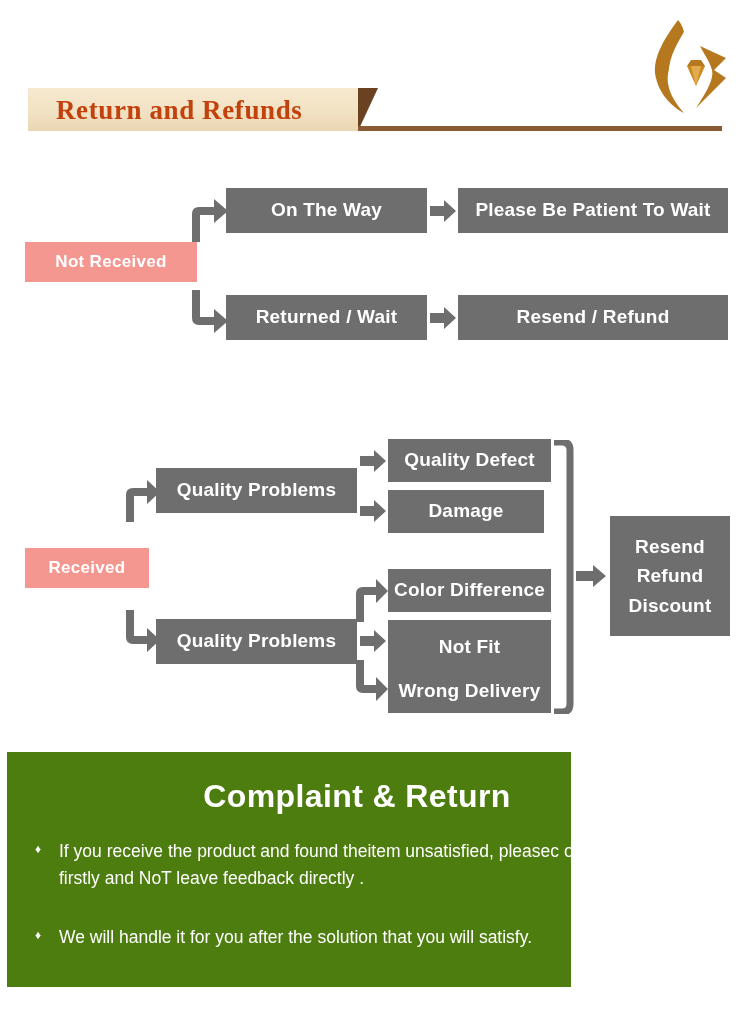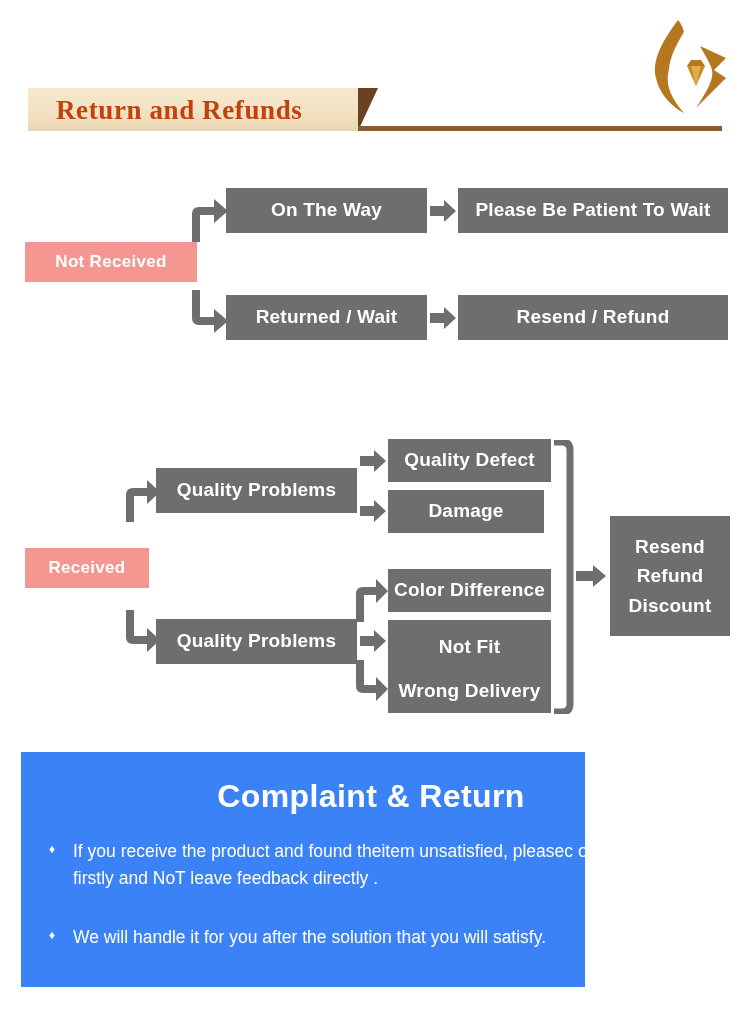--- a/index.html
+++ b/index.html
@@ -98,25 +98,25 @@
     font-size: 17px;
     letter-spacing: .3px;
     box-sizing: border-box;
   }
 
   .arrow-svg { position: absolute; }
 
   
   #complaint {
     position: absolute;
-    left: 21px;
+    left: 7px;
     top: 752px;
     width: 564px;
     height: 235px;
-    background: #3b82f6;
+    background: #4d7c0f;
     box-sizing: border-box;
   }
   .complaint-title {
     position: absolute;
     left: 0; top: 26px;
     width: 700px;
     text-align: center;
     color: #ffffff;
     font-size: 32px;
     font-weight: bold;

